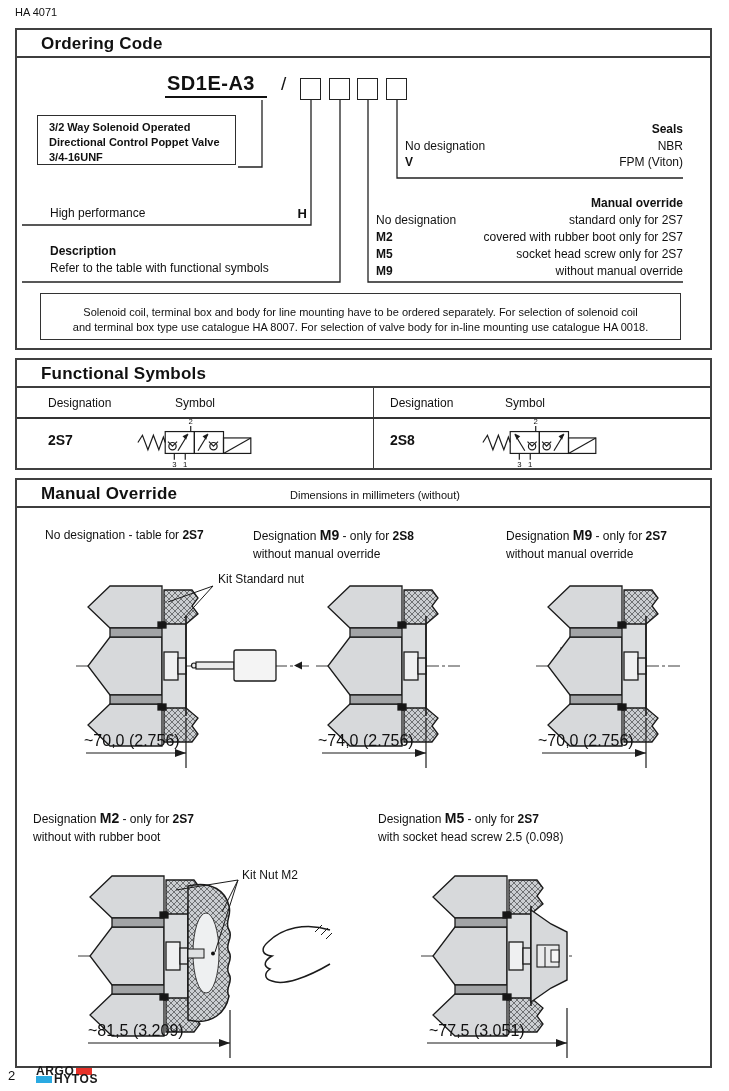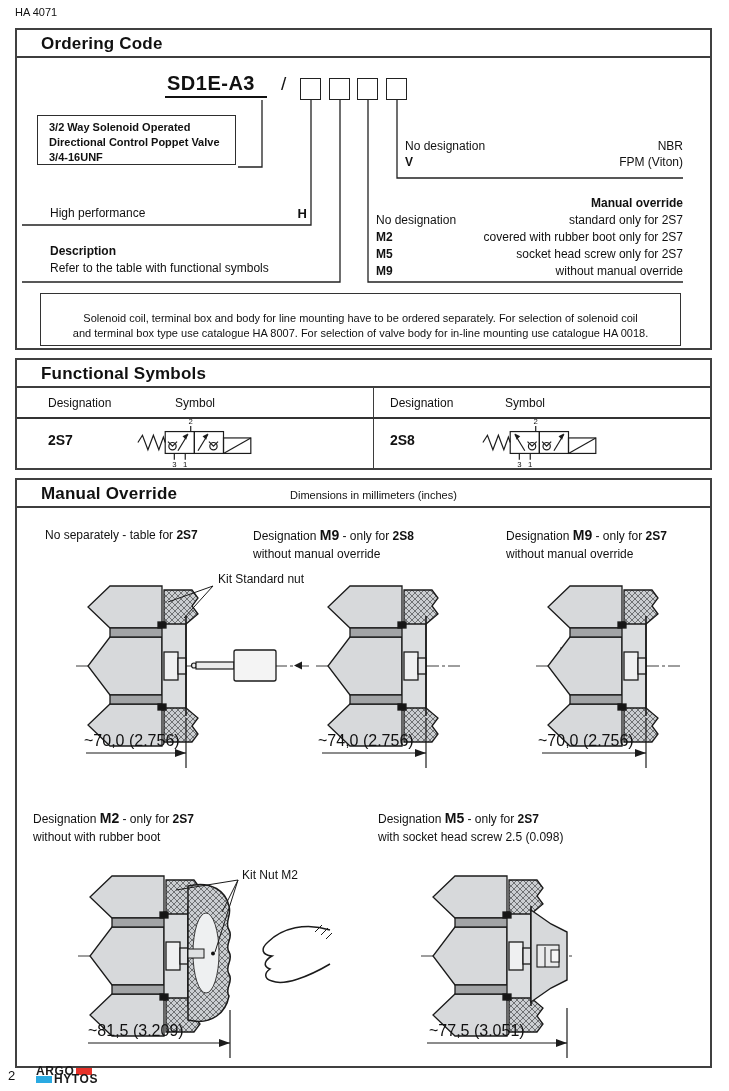--- a/index.html
+++ b/index.html
@@ -19,21 +19,21 @@
   .valve-box{position:absolute;left:20px;top:85px;width:186px;height:44px;border:1.5px solid #2e2e2e;
              padding:4px 0 0 11px;font-size:11px;font-weight:bold;line-height:15px;}
   .hp-row{position:absolute;left:33px;top:176px;width:257px;display:flex;justify-content:space-between;font-size:12px;}
   .hp-row .code{font-weight:bold;font-size:13px;}
   .desc-title{position:absolute;left:33px;top:214px;font-size:12px;font-weight:bold;}
   .desc-text{position:absolute;left:33px;top:231px;font-size:12px;}
   .opt-title{position:absolute;font-weight:bold;font-size:12px;text-align:right;white-space:nowrap;}
   .opt-row{position:absolute;display:flex;justify-content:space-between;font-size:12px;white-space:nowrap;}
   .opt-row .b{font-weight:bold;}
   .note-box{position:absolute;left:23px;top:263px;width:639px;height:34px;border:1.5px solid #333;
-            text-align:center;font-size:11px;line-height:15px;padding-top:17px;}
+            text-align:center;font-size:11px;line-height:15px;padding-top:11px;}
   
   .fs-divider{position:absolute;left:356px;top:28px;bottom:0;border-left:1.5px solid #3d3d3d;}
   .fs-headline{position:absolute;left:0;right:0;top:57px;border-top:2px solid #333;}
   .fs-h{position:absolute;font-size:12px;top:36px;}
   .fs-des{position:absolute;font-size:14px;font-weight:bold;top:72px;}
   .fsym-svg{position:absolute;top:57px;}
   
   .v-label{position:absolute;font-size:12px;white-space:nowrap;}
   .v-code{font-weight:bold;font-size:14px;}
   .v-valve{font-weight:bold;}
@@ -112,20 +112,21 @@
     </div>
 
     <div class="hp-row">
       <span>High performance</span>
       <span class="code">H</span>
     </div>
 
     <div class="desc-title">Description</div>
     <div class="desc-text">Refer to the table with functional symbols</div>
 
+    <div class="opt-title" style="left:388px;top:92px;width:278px;">Seals</div>
     <div class="opt-row" style="left:388px;top:109px;width:278px;">
       <span>No designation</span>
       <span>NBR</span>
     </div>
     <div class="opt-row" style="left:388px;top:125px;width:278px;">
       <span class="b">V</span>
       <span>FPM (Viton)</span>
     </div>
 
     <div class="opt-title" style="left:359px;top:166px;width:307px;">Manual override</div>
@@ -220,25 +221,25 @@
         <text x="72" y="8">2</text>
         <text x="54" y="55">3</text>
         <text x="66" y="55">1</text>
       </g>
     </svg>
   </section>
 
   <section class="box" style="top:478px;height:586px;">
     <div class="band">
       <h2>Manual Override</h2>
-      <span class="units-note">Dimensions in millimeters (inches)</span>
+      <span class="units-note">Dimensions in millimeters (without)</span>
     </div>
 
     <div class="v-label" style="left:28px;top:48px;">
-      <span>No separately -</span>
+      <span>No designation -</span>
       <span>table for</span>
       <span class="v-valve">2S7</span>
     </div>
     <div class="v-label" style="left:236px;top:47px;">
       <span>Designation</span>
       <span class="v-code">M9</span>
       <span>- only for</span>
       <span class="v-valve">2S8</span>
       <div class="v-sub">without manual override</div>
     </div>

